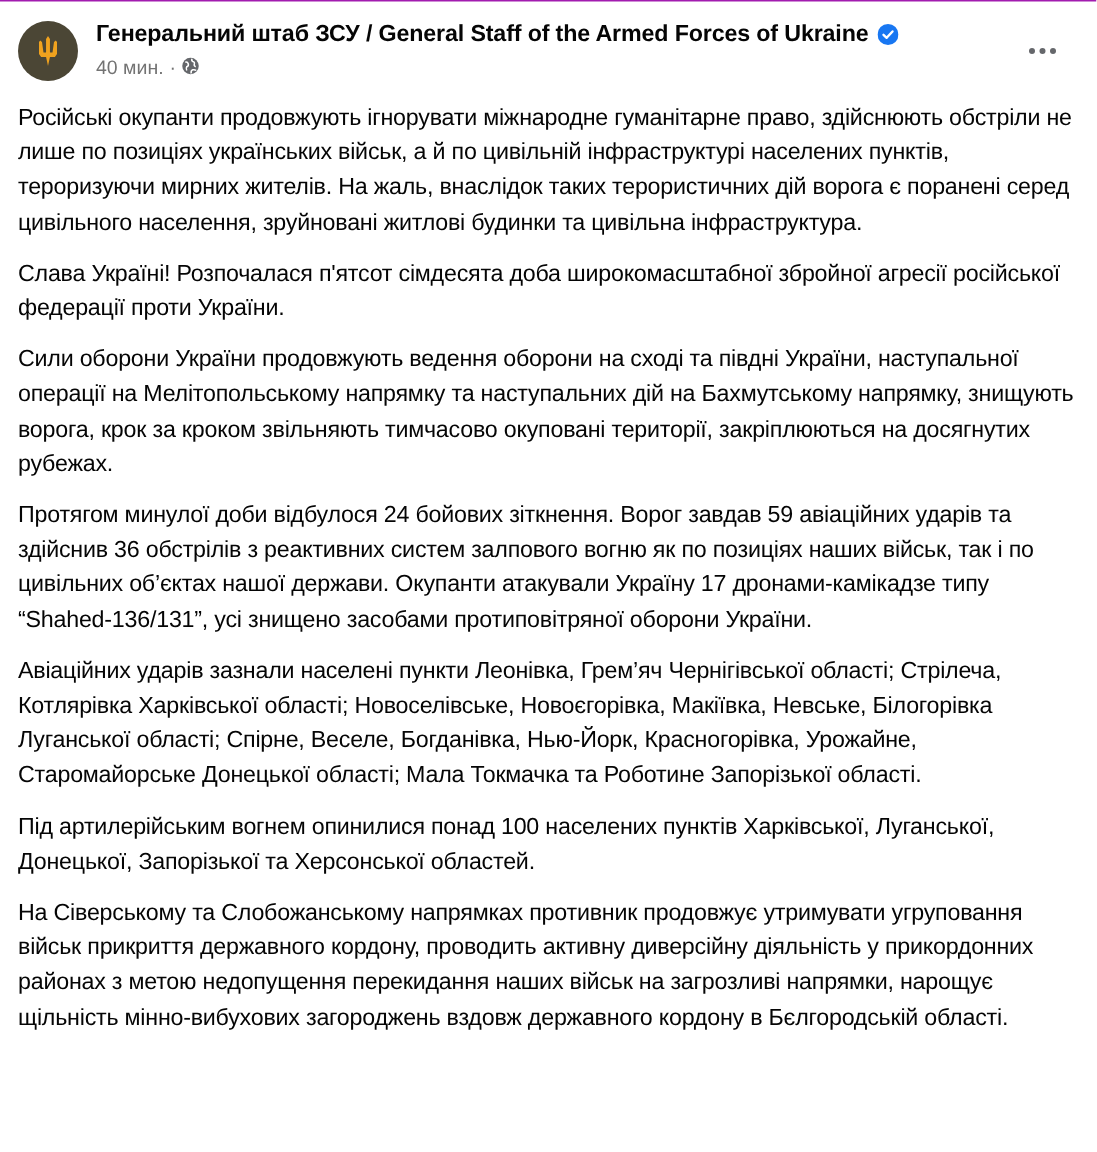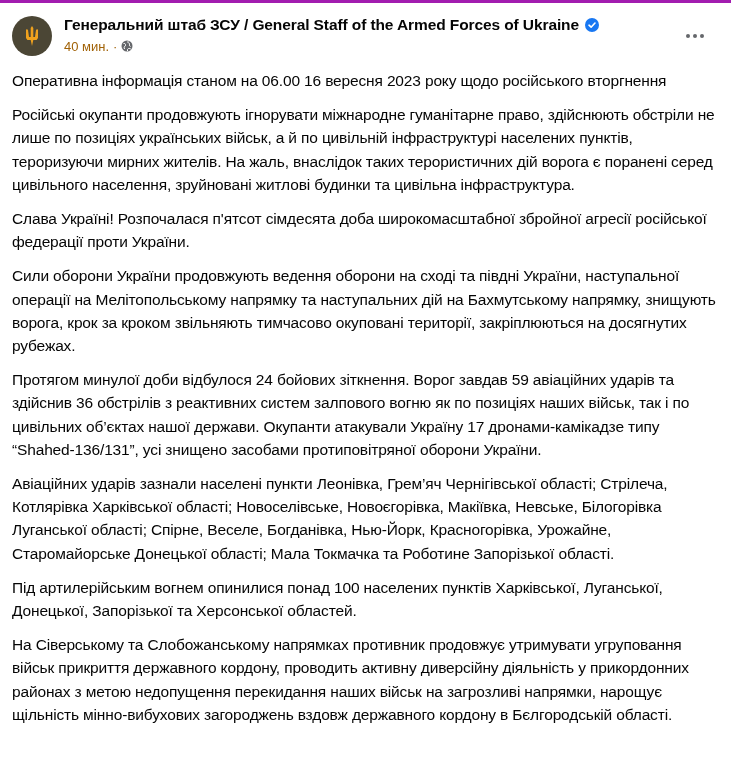--- a/index.html
+++ b/index.html
@@ -2,33 +2,33 @@
 <html><head>
   <meta charset="utf-8">
   <style>
     * { box-sizing: border-box; margin: 0; padding: 0; }
     html, body {
       width: 731px; height: 768px; overflow: hidden;
       background: #ffffff;
       font-family: "Liberation Sans", "DejaVu Sans", sans-serif;
       color: #050505;
     }
-    .post { position: relative; width: 731px; height: 764px; border-top: 3px solid #a21caf; }
+    .post { position: relative; width: 731px; height: 764px; border-top: 1px solid #a21caf; }
     .header { position: absolute; left: 12px; top: 11px; right: 12px; height: 46px; display: flex; align-items: flex-start; }
     .avatar {
       width: 40px; height: 40px; border-radius: 50%;
       background: #4b4635; display: flex; align-items: center; justify-content: center;
       flex-shrink: 0; margin-top: 2px;
     }
     .avatar svg { width: 18px; height: 20px; }
     .meta { margin-left: 12px; display: flex; flex-direction: column; }
     .name-row { display: flex; align-items: center; height: 22px; }
     .page-name { font-size: 15.5px; font-weight: bold; color: #050505; letter-spacing: -0.1px; white-space: nowrap; }
     .verified { width: 14px; height: 14px; margin-left: 6px; display: inline-block; }
-    .sub-row { display: flex; align-items: center; height: 20px; font-size: 13px; color: #a16207; }
+    .sub-row { display: flex; align-items: center; height: 20px; font-size: 13px; color: #737373; }
     .dot { margin: 0 4px; }
     .globe { width: 12px; height: 12px; display: inline-block; }
     .more {
       position: absolute; right: 6px; top: 10px; width: 36px; height: 24px;
       display: flex; align-items: center; justify-content: center; gap: 3px; cursor: pointer;
     }
     .more span { width: 4px; height: 4px; border-radius: 50%; background: #65676b; display: block; }
     .body { position: absolute; left: 12px; top: 66px; right: 10px; font-size: 15.5px; line-height: 23.2px; color: #050505; }
     .body p { margin-bottom: 11px; letter-spacing: -0.15px; }
   </style>
@@ -60,21 +60,20 @@
       </div>
     </div>
     <div class="more">
       <span></span>
       <span></span>
       <span></span>
     </div>
   </div>
 
   <div class="body">
-    <p>Оперативна інформація станом на 06.00 16 вересня 2023 року щодо російського вторгнення</p>
     <p>Російські окупанти продовжують ігнорувати міжнародне гуманітарне право, здійснюють обстріли не лише по позиціях українських військ, а й по цивільній інфраструктурі населених пунктів, тероризуючи мирних жителів. На жаль, внаслідок таких терористичних дій ворога є поранені серед цивільного населення, зруйновані житлові будинки та цивільна інфраструктура.</p>
     <p>Слава Україні! Розпочалася п'ятсот сімдесята доба широкомасштабної збройної агресії російської федерації проти України.</p>
     <p>Сили оборони України продовжують ведення оборони на сході та півдні України, наступальної операції на Мелітопольському напрямку та наступальних дій на Бахмутському напрямку, знищують ворога, крок за кроком звільняють тимчасово окуповані території, закріплюються на досягнутих рубежах.</p>
     <p>Протягом минулої доби відбулося 24 бойових зіткнення. Ворог завдав 59 авіаційних ударів та здійснив 36 обстрілів з реактивних систем залпового вогню як по позиціях наших військ, так і по цивільних об’єктах нашої держави. Окупанти атакували Україну 17 дронами-камікадзе типу “Shahed-136/131”, усі знищено засобами протиповітряної оборони України.</p>
     <p>Авіаційних ударів зазнали населені пункти Леонівка, Грем’яч Чернігівської області; Стрілеча, Котлярівка Харківської області; Новоселівське, Новоєгорівка, Макіївка, Невське, Білогорівка Луганської області; Спірне, Веселе, Богданівка, Нью-Йорк, Красногорівка, Урожайне, Старомайорське Донецької області; Мала Токмачка та Роботине Запорізької області.</p>
     <p>Під артилерійським вогнем опинилися понад 100 населених пунктів Харківської, Луганської, Донецької, Запорізької та Херсонської областей.</p>
     <p>На Сіверському та Слобожанському напрямках противник продовжує утримувати угруповання військ прикриття державного кордону, проводить активну диверсійну діяльність у прикордонних районах з метою недопущення перекидання наших військ на загрозливі напрямки, нарощує щільність мінно-вибухових загороджень вздовж державного кордону в Бєлгородській області.</p>
   </div>
 </div>
 

